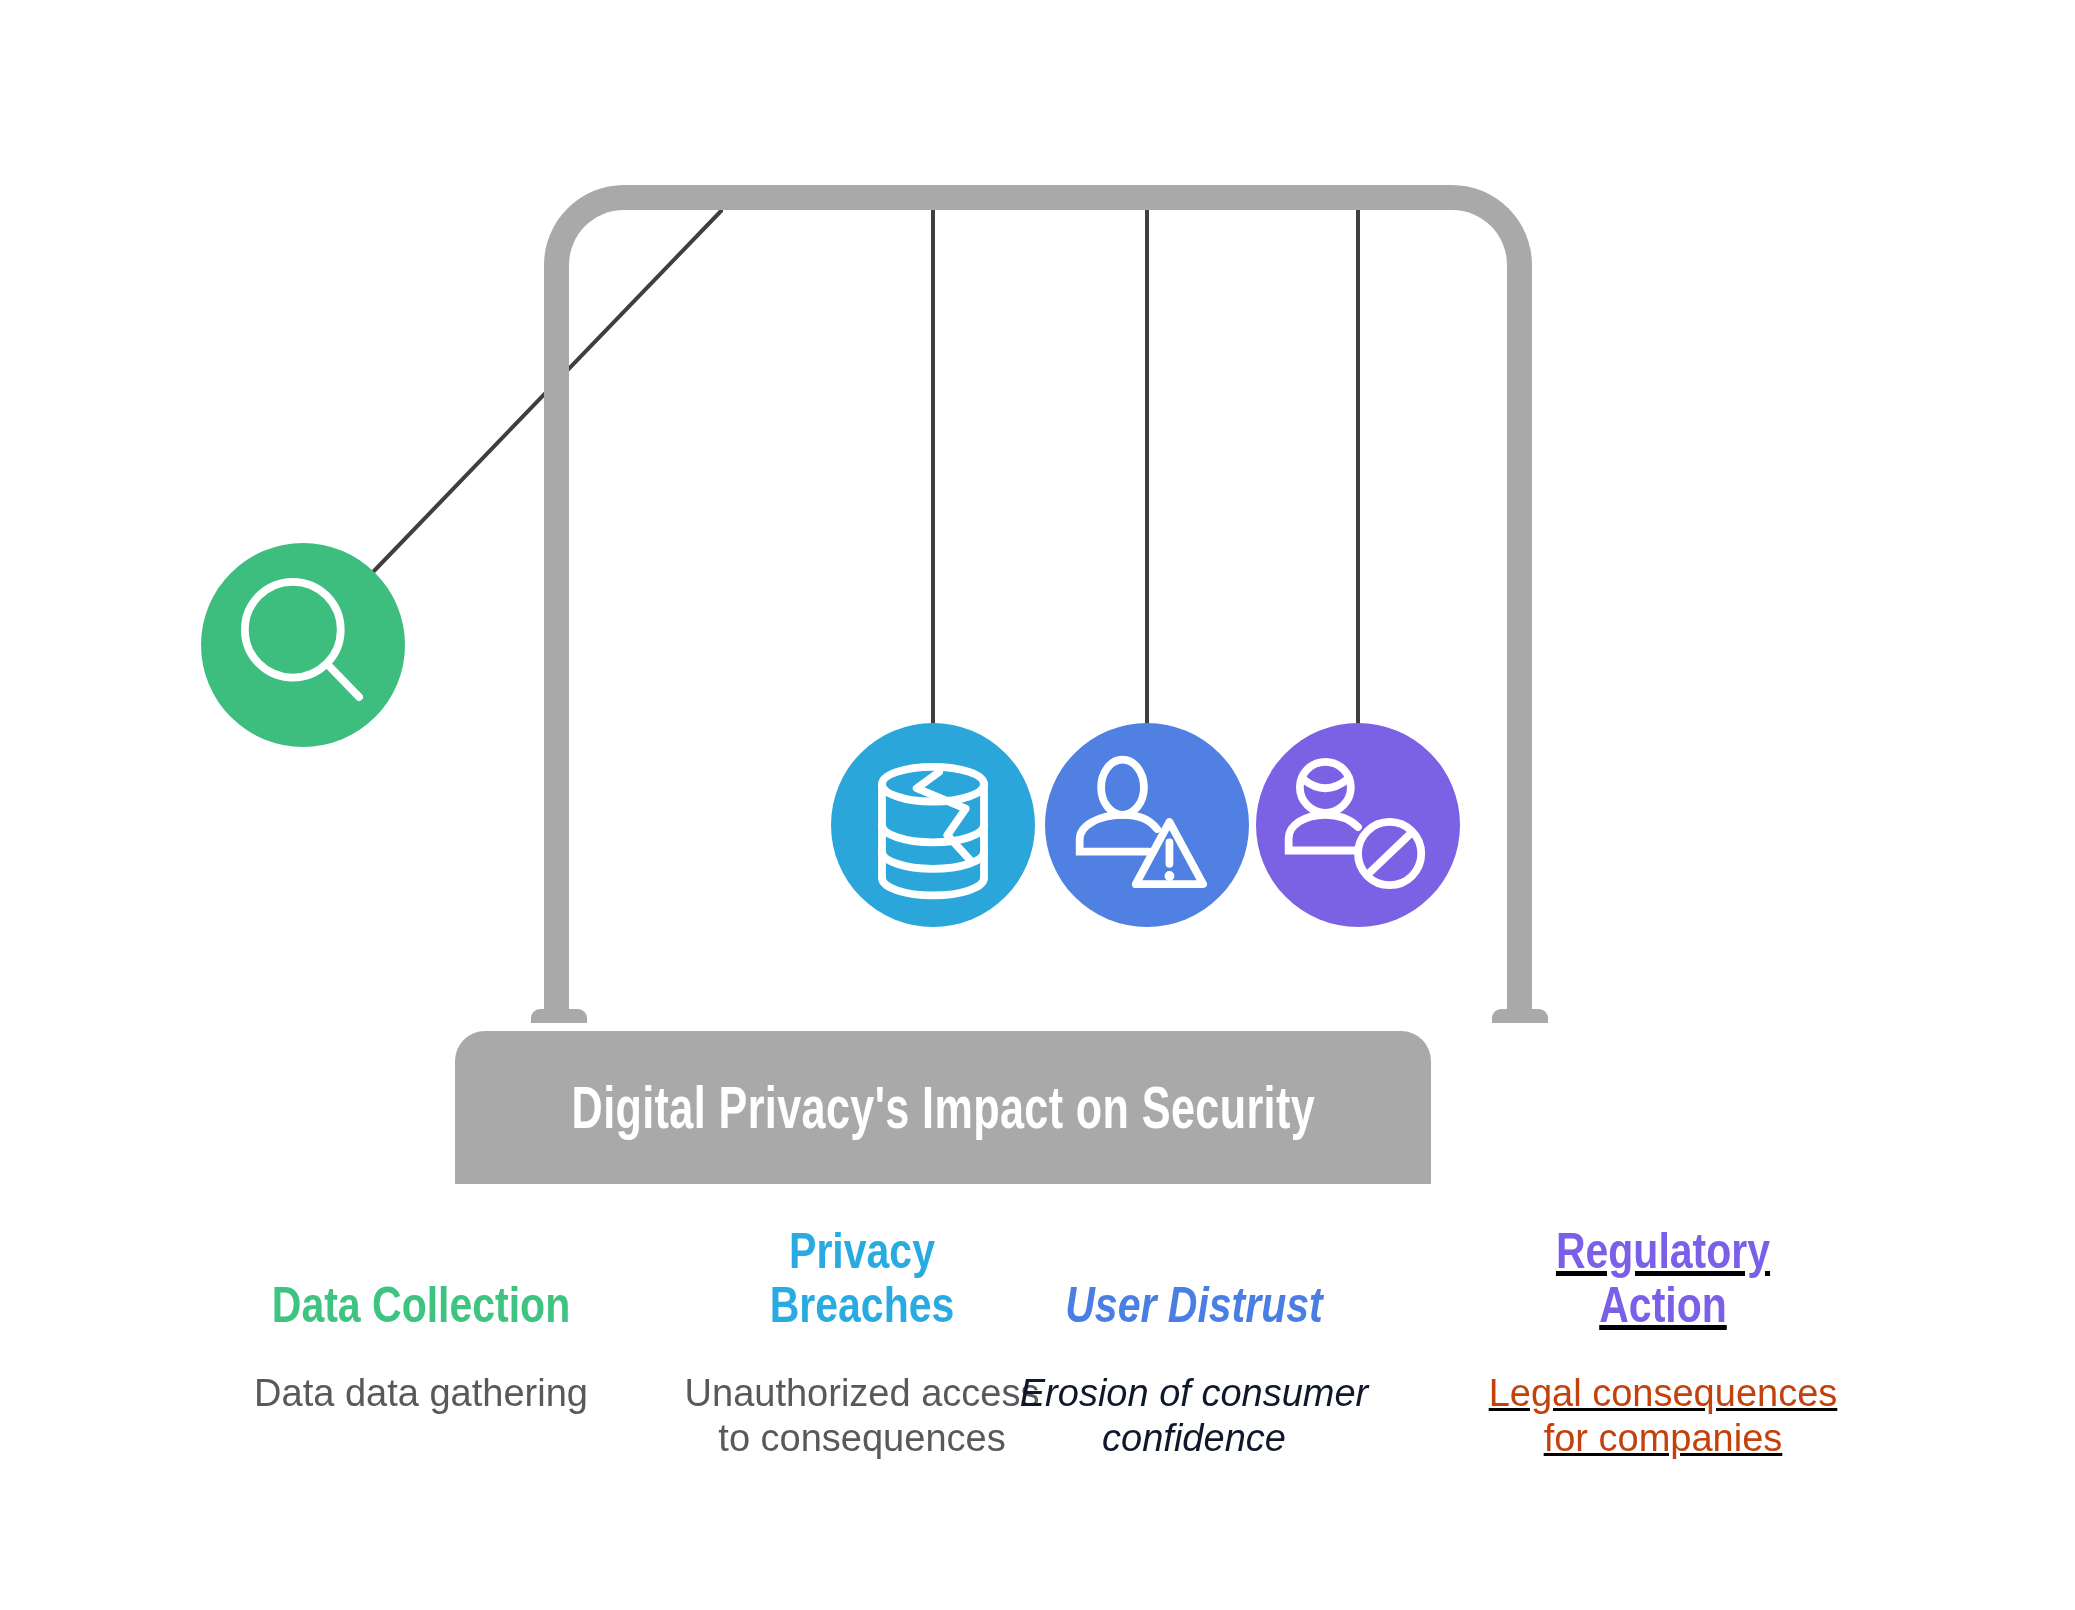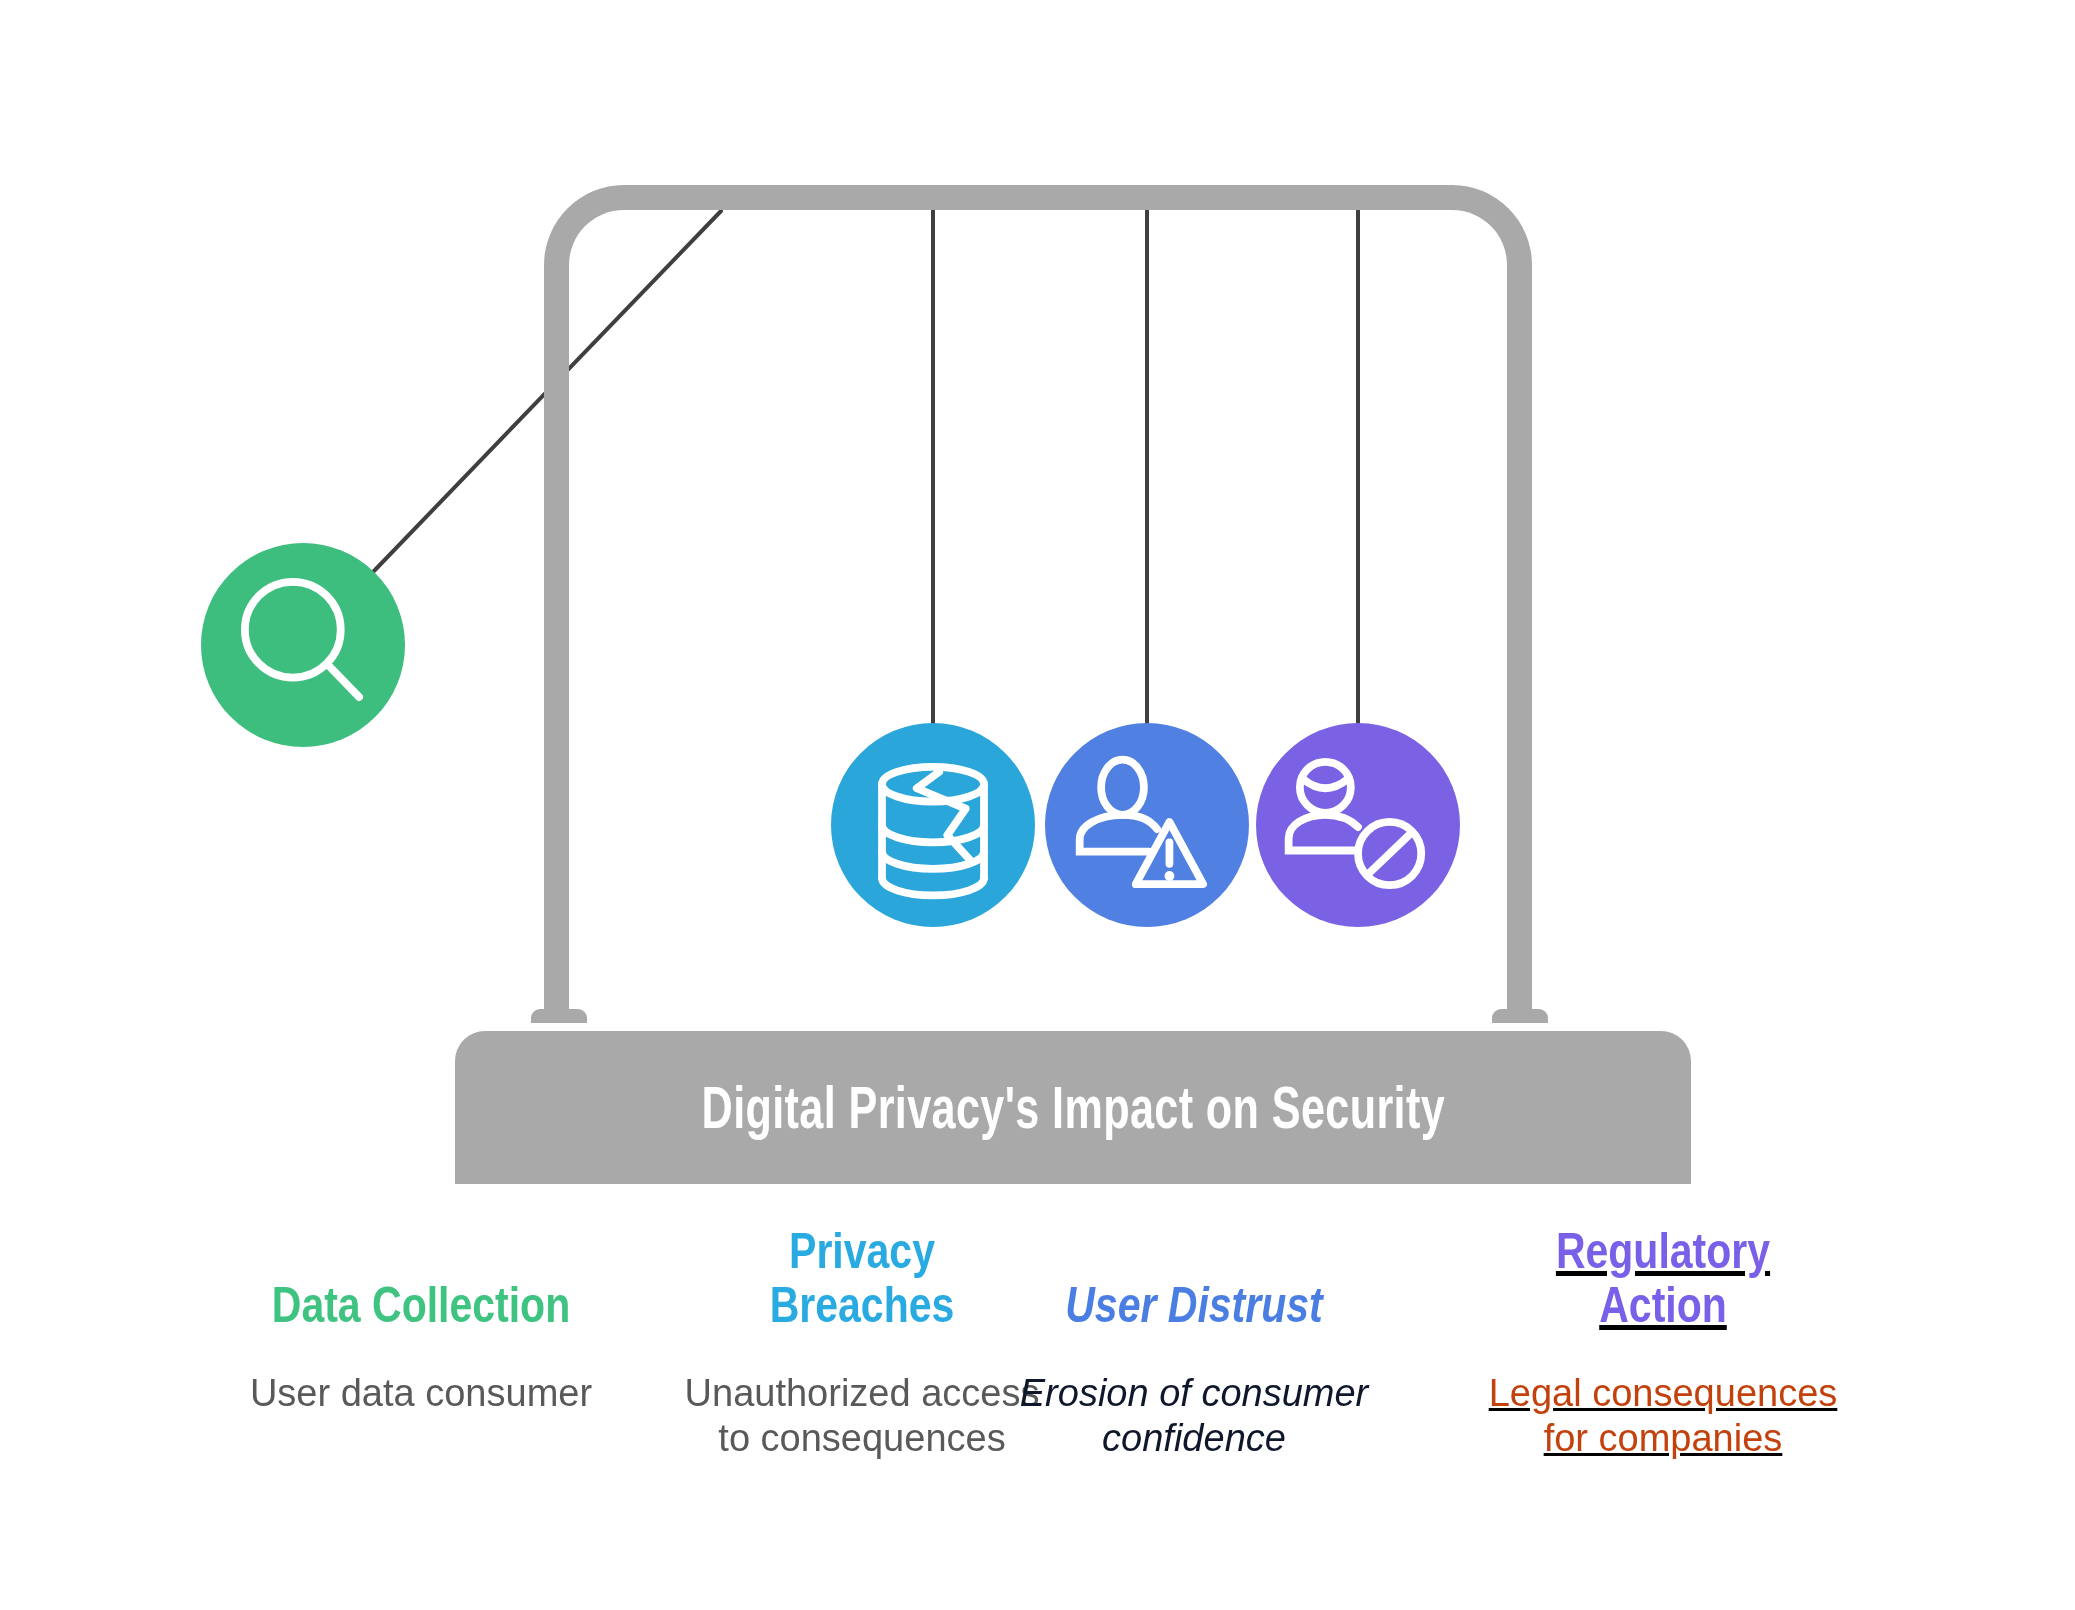--- a/index.html
+++ b/index.html
@@ -34,21 +34,21 @@
     top: 1009px;
     width: 56px; height: 14px;
     background: #a9a9a9;
     border-radius: 9px 9px 0 0;
   }
   .foot-left  { left: 531px; }
   .foot-right { left: 1492px; }
   .base {
     position: absolute;
     left: 455px; top: 1031px;
-    width: 1236px; height: 153px;
+    width: 976px; height: 153px;
     background: #a9a9a9;
     border-radius: 30px 30px 0 0;
     display: flex;
     align-items: center;
     justify-content: center;
   }
   .base-title {
     font-size: 60px;
     font-weight: bold;
     letter-spacing: 0.5px;
@@ -159,21 +159,21 @@
       <circle cx="34" cy="31.5" r="12.5"></circle>
       <path d="M23,27.5 Q34,36.5 45,27.5"></path>
       <path d="M50,51 C46,47 41,45 34,45 C24,45 16,50 16,56.5 L16,62.5 L48,62.5"></path>
       <circle cx="65.5" cy="64" r="15.5"></circle>
       <line x1="54.5" y1="74.5" x2="76.5" y2="53.5"></line>
     </svg>
   </div>
 
   <div class="col col-1">
     <div class="col-heading" style="color: rgb(63, 195, 128);">Data Collection</div>
-    <div class="col-desc" style="color: rgb(88, 89, 91);">User data consumer</div>
+    <div class="col-desc" style="color: rgb(88, 89, 91);">Data data gathering</div>
   </div>
 
   <div class="col col-2">
     <div class="col-heading" style="color: rgb(41, 171, 226);">Privacy
 Breaches</div>
     <div class="col-desc" style="color: rgb(88, 89, 91);">Unauthorized access
 to consequences</div>
   </div>
 
   <div class="col col-3">

